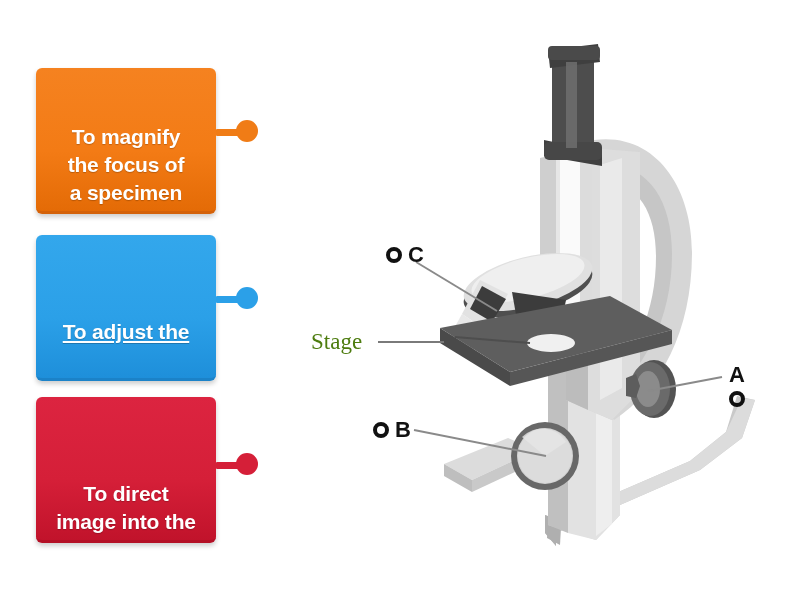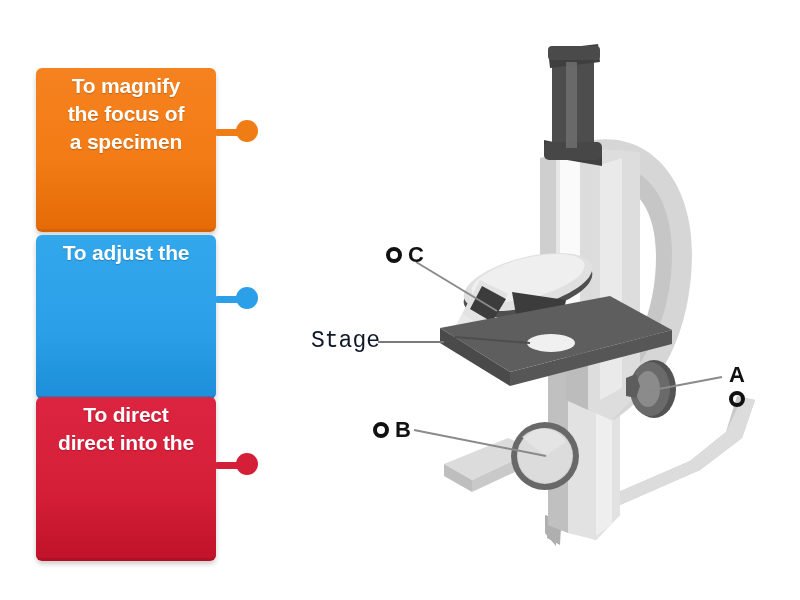--- a/index.html
+++ b/index.html
@@ -20,25 +20,25 @@
     left: 0;
     top: 0;
     width: 800px;
     height: 600px;
   }
 
   
   .card {
     position: absolute;
     width: 180px;
-    height: 164px;
+    height: 146px;
     border-radius: 6px;
     box-sizing: border-box;
     display: flex;
-    align-items: flex-start;
+    align-items: flex-end;
     justify-content: center;
     text-align: center;
     color: #ffffff;
     font-weight: bold;
     font-size: 21px;
     line-height: 1.33;
     letter-spacing: -0.2px;
     padding: 4px 8px;
     text-shadow: 0 1px 1px rgba(0,0,0,0.22);
     box-shadow: 0 3px 5px rgba(0,0,0,0.20);
@@ -46,20 +46,21 @@
   }
   .card-text { display: block; }
 
   .card.orange {
     background: linear-gradient(180deg, #F58220 0%, #F37B15 58%, #E46B06 100%);
     border-bottom: 3px solid #D4620A;
   }
   .card.blue {
     background: linear-gradient(180deg, #33A7EC 0%, #2BA0E8 58%, #1E8FDA 100%);
     border-bottom: 3px solid #1B82C8;
+    text-decoration: underline;
   }
   .card.red {
     background: linear-gradient(180deg, #DC2440 0%, #D51F38 58%, #C1132B 100%);
     border-bottom: 3px solid #B30F25;
   }
 
   
   .connector {
     position: absolute;
     height: 8px;
@@ -106,22 +107,22 @@
   }
   .marker.ring-left .ring { margin-right: 6px; }
   .marker.stacked {
     flex-direction: column;
     align-items: center;
   }
   .marker.stacked .ring { margin-top: 5px; }
 
   .plain-label {
     position: absolute;
-    color: #0f172a;
-    font-family: Liberation Mono, monospace;
+    color: #4d7c0f;
+    font-family: Liberation Serif, serif;
     font-weight: normal;
     font-size: 23px;
     line-height: 1;
     user-select: none;
   }
 </style>
 </head>
 <body>
 
 <svg id="stage-canvas" viewBox="0 0 800 600" xmlns="http://www.w3.org/2000/svg">
@@ -258,19 +259,19 @@
   </span>
 </div>
 <div class="connector c-blue" style="left:216px; top:294px;">
   <span class="stem"></span>
   <span class="knob"></span>
 </div>
 
 <div class="card red" style="left:36px; top:397px;">
   <span class="card-text">
     <span>To direct</span><br>
-    <span>direct into the</span><br>
+    <span>image into the</span><br>
   </span>
 </div>
 <div class="connector c-red" style="left:216px; top:460px;">
   <span class="stem"></span>
   <span class="knob"></span>
 </div>
 
 </body></html>

